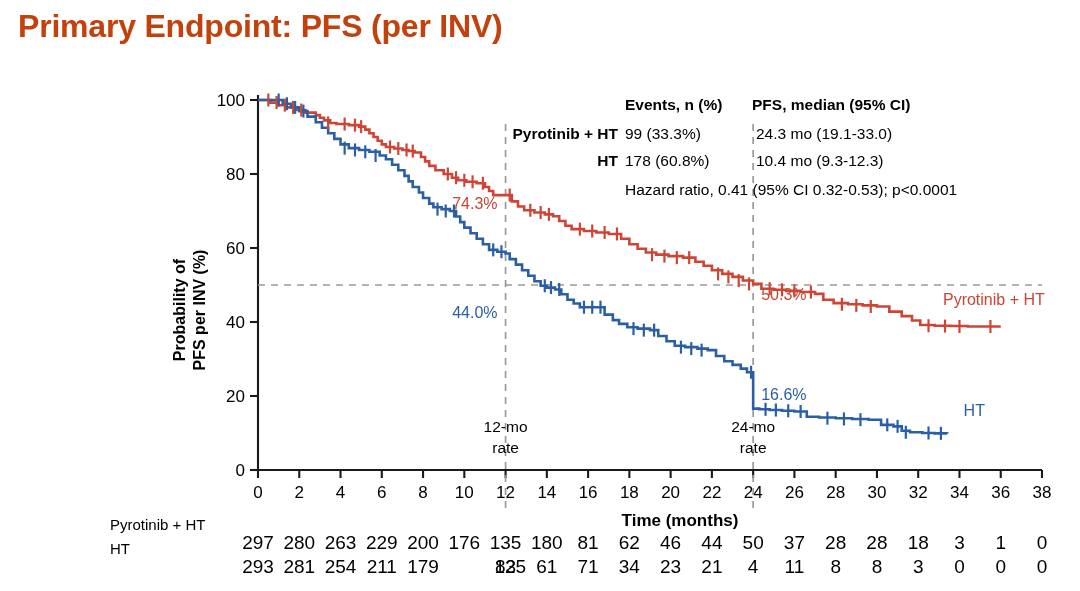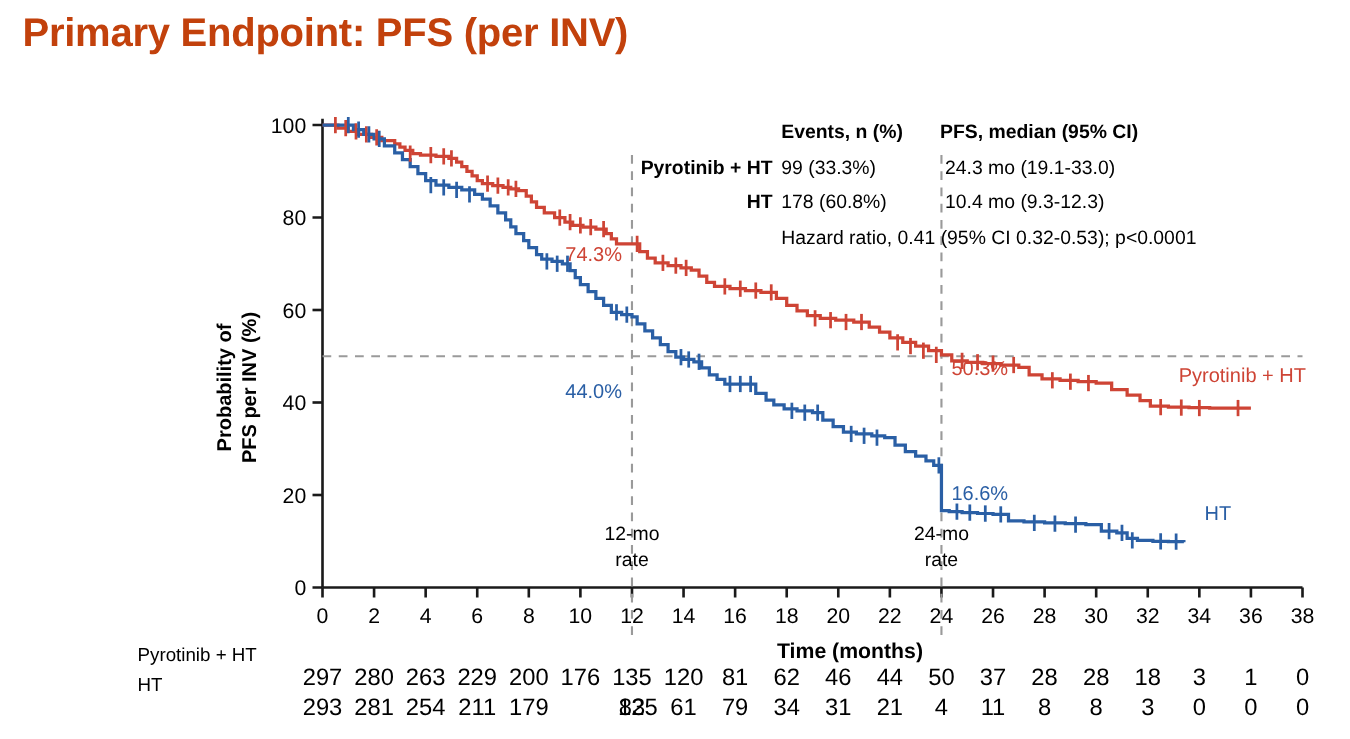--- a/index.html
+++ b/index.html
@@ -237,21 +237,21 @@
 <div id="risk-table">
   <div class="risk-row" id="risk-row-0">
     <div class="risk-label">Pyrotinib + HT</div>
   <div class="risk-cell" style="left: 258px;">297</div>
       <div class="risk-cell" style="left: 299.263px;">280</div>
       <div class="risk-cell" style="left: 340.526px;">263</div>
       <div class="risk-cell" style="left: 381.789px;">229</div>
       <div class="risk-cell" style="left: 423.053px;">200</div>
       <div class="risk-cell" style="left: 464.316px;">176</div>
       <div class="risk-cell" style="left: 505.579px;">135</div>
-      <div class="risk-cell" style="left: 546.842px;">120</div>
+      <div class="risk-cell" style="left: 546.842px;">180</div>
       <div class="risk-cell" style="left: 588.105px;">81</div>
       <div class="risk-cell" style="left: 629.368px;">62</div>
       <div class="risk-cell" style="left: 670.632px;">46</div>
       <div class="risk-cell" style="left: 711.895px;">44</div>
       <div class="risk-cell" style="left: 753.158px;">50</div>
       <div class="risk-cell" style="left: 794.421px;">37</div>
       <div class="risk-cell" style="left: 835.684px;">28</div>
       <div class="risk-cell" style="left: 876.947px;">28</div>
       <div class="risk-cell" style="left: 918.211px;">18</div>
       <div class="risk-cell" style="left: 959.474px;">3</div>
@@ -261,23 +261,23 @@
   <div class="risk-row" id="risk-row-1">
     <div class="risk-label">HT</div>
   <div class="risk-cell" style="left: 258px;">293</div>
       <div class="risk-cell" style="left: 299.263px;">281</div>
       <div class="risk-cell" style="left: 340.526px;">254</div>
       <div class="risk-cell" style="left: 381.789px;">211</div>
       <div class="risk-cell" style="left: 423.053px;">179</div>
       <div class="risk-cell" style="left: 464.316px; margin-left: 29px;">125</div>
       <div class="risk-cell" style="left: 505.579px;">83</div>
       <div class="risk-cell" style="left: 546.842px;">61</div>
-      <div class="risk-cell" style="left: 588.105px;">79</div>
+      <div class="risk-cell" style="left: 588.105px;">71</div>
       <div class="risk-cell" style="left: 629.368px;">34</div>
-      <div class="risk-cell" style="left: 670.632px;">31</div>
+      <div class="risk-cell" style="left: 670.632px;">23</div>
       <div class="risk-cell" style="left: 711.895px;">21</div>
       <div class="risk-cell" style="left: 753.158px;">4</div>
       <div class="risk-cell" style="left: 794.421px;">11</div>
       <div class="risk-cell" style="left: 835.684px;">8</div>
       <div class="risk-cell" style="left: 876.947px;">8</div>
       <div class="risk-cell" style="left: 918.211px;">3</div>
       <div class="risk-cell" style="left: 959.474px;">0</div>
       <div class="risk-cell" style="left: 1000.74px;">0</div>
       <div class="risk-cell" style="left: 1042px;">0</div>
     </div>

